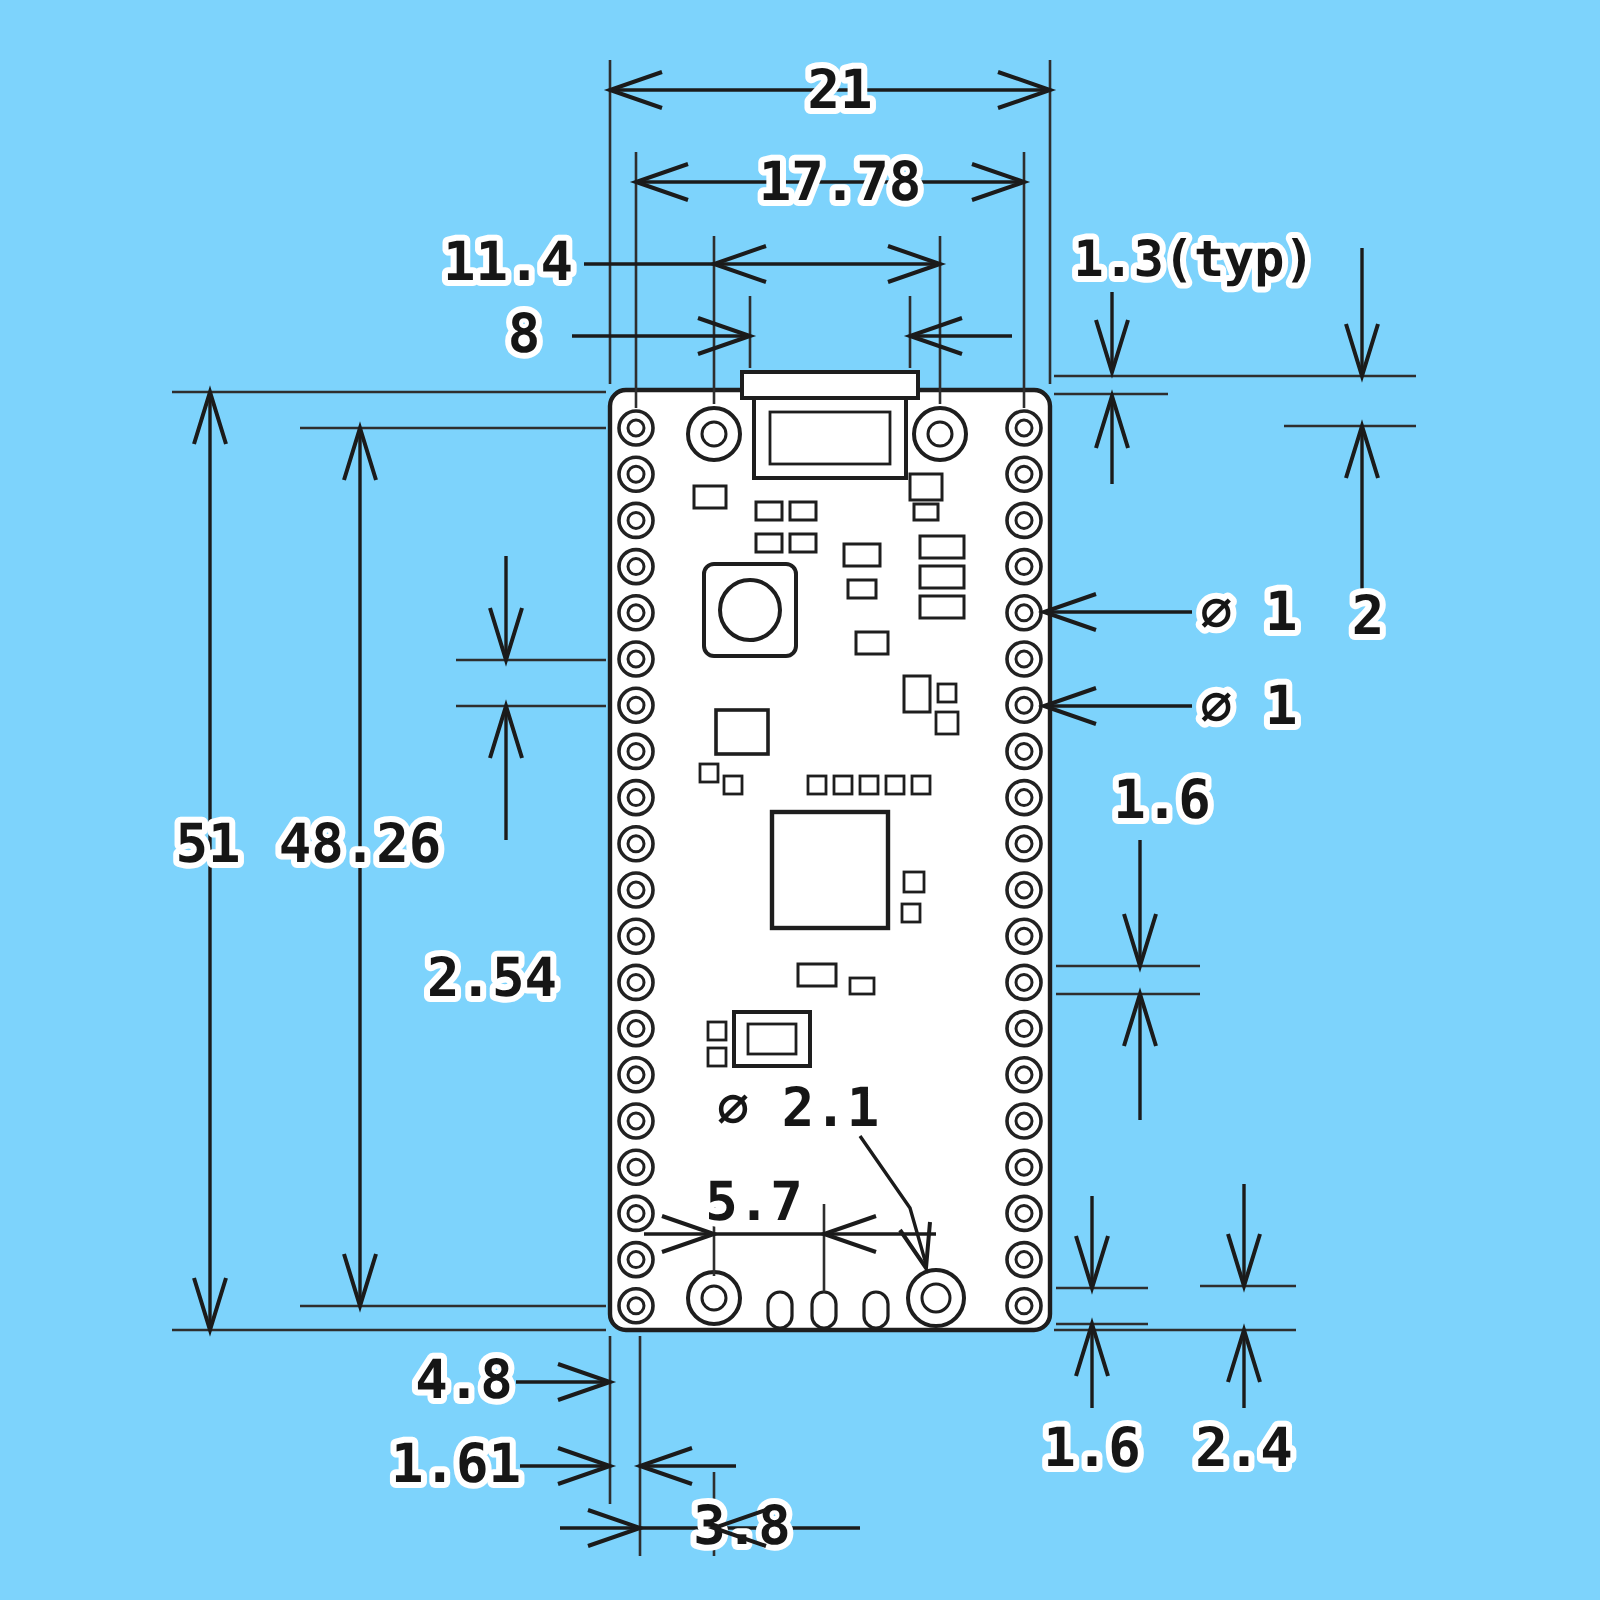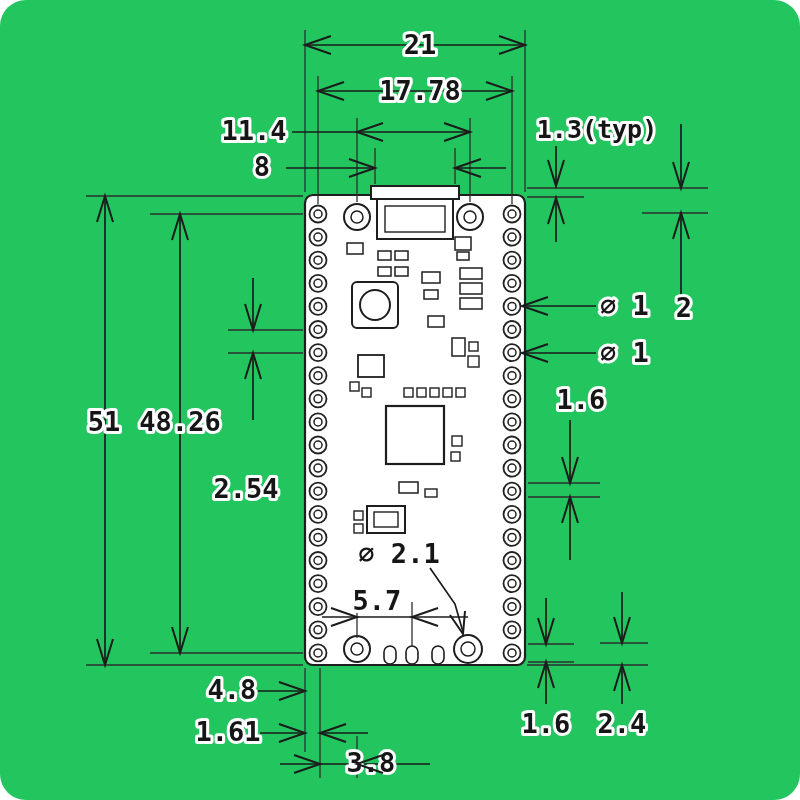--- a/index.html
+++ b/index.html
@@ -1,16 +1,16 @@
 <!DOCTYPE html>
 <html><head>
 <meta charset="utf-8">
 <style>
   html,body{margin:0;padding:0;background:#ffffff;}
-  .stage{width:800px;height:800px;position:relative;background:#22c55e;overflow:hidden;border-radius:26px;}
+  .stage{width:800px;height:800px;position:relative;background:#7dd3fc;overflow:hidden;}
   svg{display:block;}
   text{
     font:bold 27px "DejaVu Sans Mono", monospace;
     fill:#161616;
     text-anchor:middle;
     paint-order:stroke;
     stroke:#ffffff;
     stroke-width:6px;
     stroke-linejoin:round;
   }

